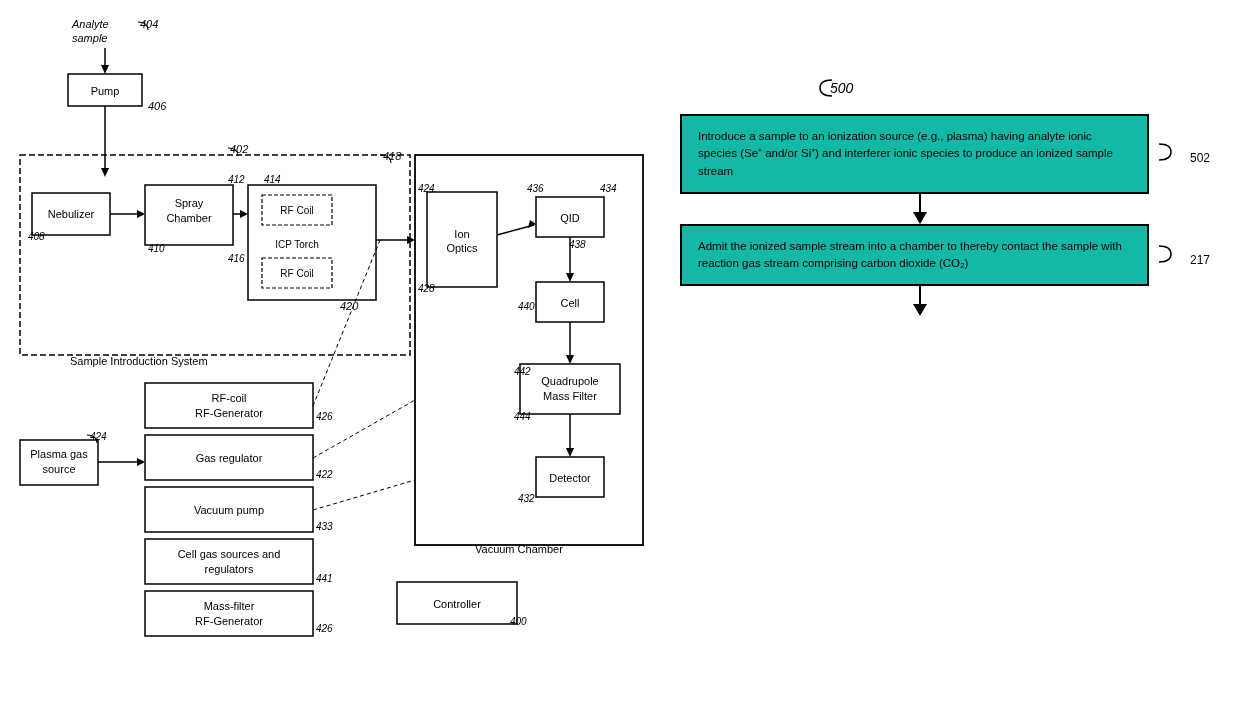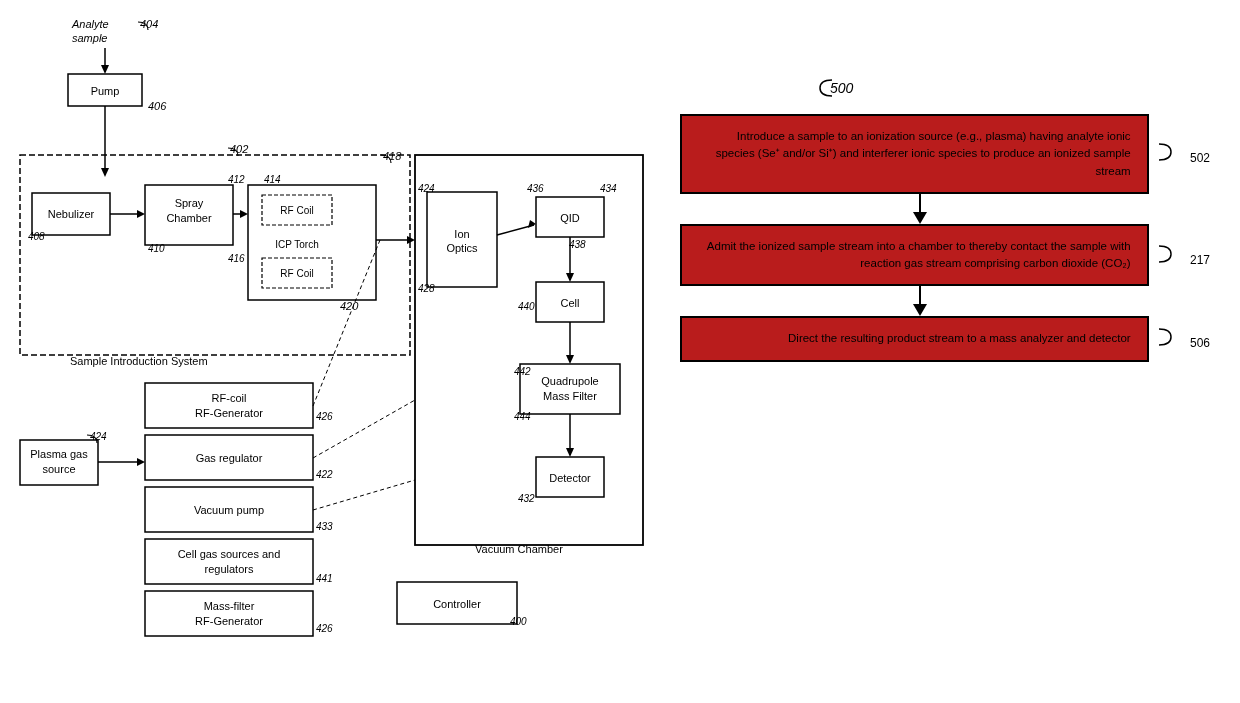--- a/index.html
+++ b/index.html
@@ -20,24 +20,24 @@
     }
 
     
     .diagram-svg {
       width: 660px;
       height: 703px;
     }
     .fc-box {
       border: 2px solid #000;
       padding: 12px 16px;
-      text-align: right;
+      text-align: left;
       font-size: 11.5px;
       line-height: 1.5;
-      background: #b91c1c;
+      background: #14b8a6;
       position: relative;
     }
     .flowchart-container {
       position: absolute;
       top: 80px;
       left: 680px;
       width: 530px;
     }
     .fc-row {
       display: flex;
@@ -266,27 +266,14 @@
       </svg>
       <span>217</span>
     </div>
   </div>
 
   <div class="fc-vert" style="width:480px;">
     <div class="vert-line"></div>
     <div class="arrow-head"></div>
   </div>
 
-  <div class="fc-row">
-    <div class="fc-box-wrap">
-      <div class="fc-box">
-        <span>Direct the resulting product stream to a mass analyzer and detector</span>
-      </div>
-    </div>
-    <div class="fc-num">
-      <svg width="30" height="20" style="display:inline-block;">
-        <path d="M2 2 Q14 2 14 10 Q14 18 2 18" stroke="#000" fill="none" stroke-width="1.5"></path>
-      </svg>
-      <span>506</span>
-    </div>
-  </div>
 
 </div>
 
 </body></html>

